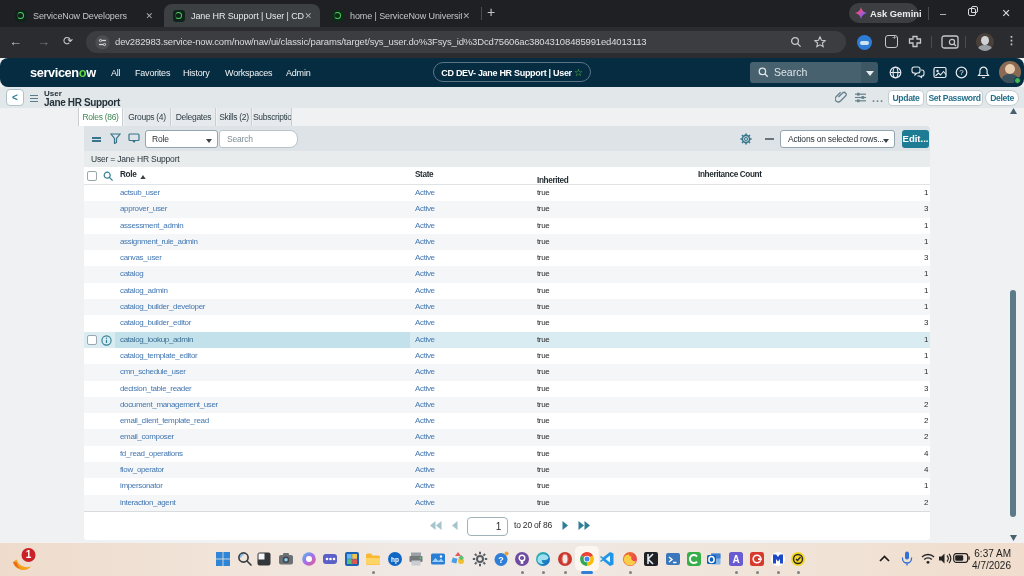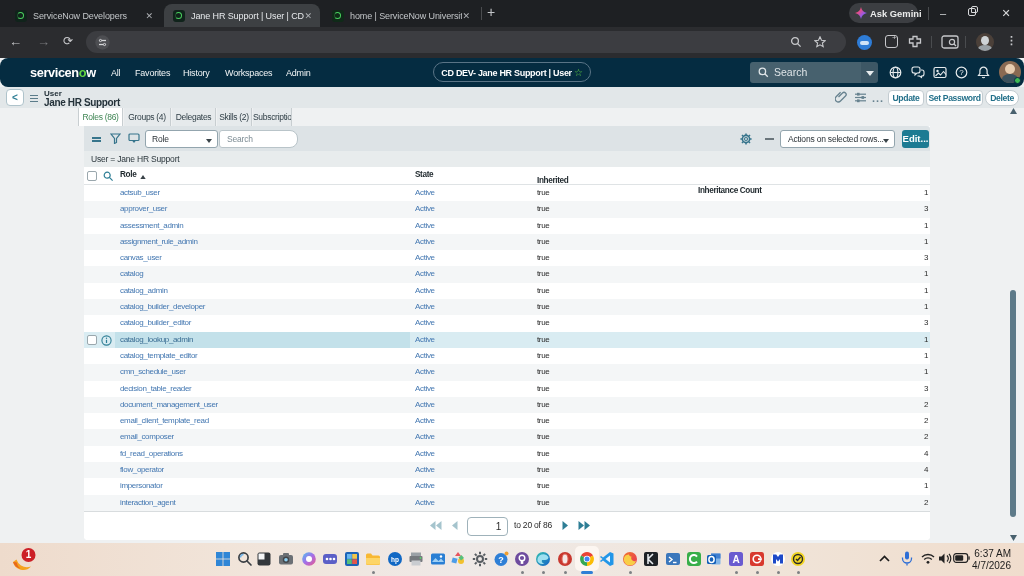--- a/index.html
+++ b/index.html
@@ -123,20 +123,21 @@
   <span class="navarrow" style="left:37px;top:7px;font-size:13px;color:#77787b;">→</span>
   <span class="navarrow" style="left:63px;top:7px;font-size:12px;">⟳</span>
   <div id="urlpill">
     <svg class="ic" style="position:absolute;left:9px;top:4px;" width="15" height="15" viewBox="0 0 15 15">
         <circle cx="7.5" cy="7.5" r="7.2" fill="#4d4e52"></circle>
         <line x1="4" y1="5.5" x2="11" y2="5.5" stroke="#d6d7d9" stroke-width="1.3"></line>
         <line x1="4" y1="9.5" x2="11" y2="9.5" stroke="#d6d7d9" stroke-width="1.3"></line>
         <circle cx="5.5" cy="5.5" r="1.1" fill="#4d4e52" stroke="#d6d7d9" stroke-width="0.9"></circle>
         <circle cx="9.5" cy="9.5" r="1.1" fill="#4d4e52" stroke="#d6d7d9" stroke-width="0.9"></circle>
       </svg>
+    <span class="txt">dev282983.service-now.com/now/nav/ui/classic/params/target/sys_user.do%3Fsys_id%3Dcd75606ac38043108485991ed4013113</span>
     <svg class="ic" style="position:absolute;right:44px;top:5px;" width="12" height="12" viewBox="0 0 12 12">
         <circle cx="5" cy="5" r="3.4" fill="none" stroke="#c7c8cb" stroke-width="1.3"></circle>
         <line x1="7.6" y1="7.6" x2="10.6" y2="10.6" stroke="#c7c8cb" stroke-width="1.3"></line>
       </svg>
     <svg class="ic" style="position:absolute;right:20px;top:5px;" width="12" height="12" viewBox="0 0 12 12">
         <path d="M6 0.8 L7.5 4.2 L11.2 4.6 L8.4 7 L9.2 10.7 L6 8.8 L2.8 10.7 L3.6 7 L0.8 4.6 L4.5 4.2 Z" fill="none" stroke="#c7c8cb" stroke-width="1.1"></path>
       </svg>
   </div>
   <div class="abs" style="left:857px;top:8px;width:15px;height:15px;border-radius:50%;background:#2e7cd6;">
       <div style="position:absolute;left:3px;top:5.5px;width:9px;height:4px;border-radius:2px;background:#cfe3f7;"></div>
@@ -272,21 +273,21 @@
     <svg class="ic" style="position:absolute;left:19px;top:4px;" width="11" height="11" viewBox="0 0 11 11">
         <circle cx="4.2" cy="4.2" r="3" fill="none" stroke="#2e7e95" stroke-width="1.2"></circle>
         <line x1="6.4" y1="6.4" x2="9.6" y2="9.6" stroke="#2e7e95" stroke-width="1.2"></line>
       </svg>
     <span style="position:absolute;left:36px;top:3px;">Role</span>
     <svg class="ic" style="position:absolute;left:56px;top:7.5px;" width="6" height="4.5" viewBox="0 0 6 4.5">
         <path d="M3 0 L6 4.5 H0 Z" fill="#394247"></path>
       </svg>
     <span style="position:absolute;left:331px;top:3px;">State</span>
     <span style="position:absolute;left:453px;top:9px;">Inherited</span>
-    <span style="position:absolute;left:614px;top:19px;">Inheritance Count</span>
+    <span style="position:absolute;left:614px;top:3px;">Inheritance Count</span>
   </div>
   <div id="rows">
       <div class="row">
         <a>actsub_user</a>
         <span class="st">Active</span>
         <span class="inh">true</span>
         <span class="cnt">1</span>
       </div>
       <div class="row">
         <a>approver_user</a>

